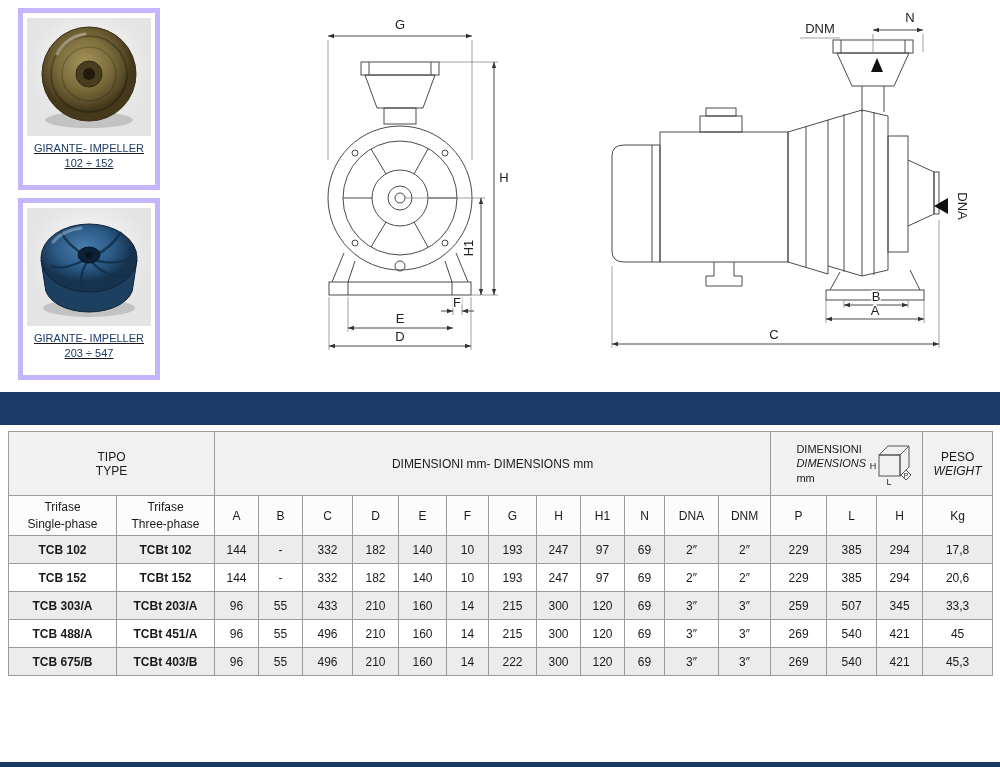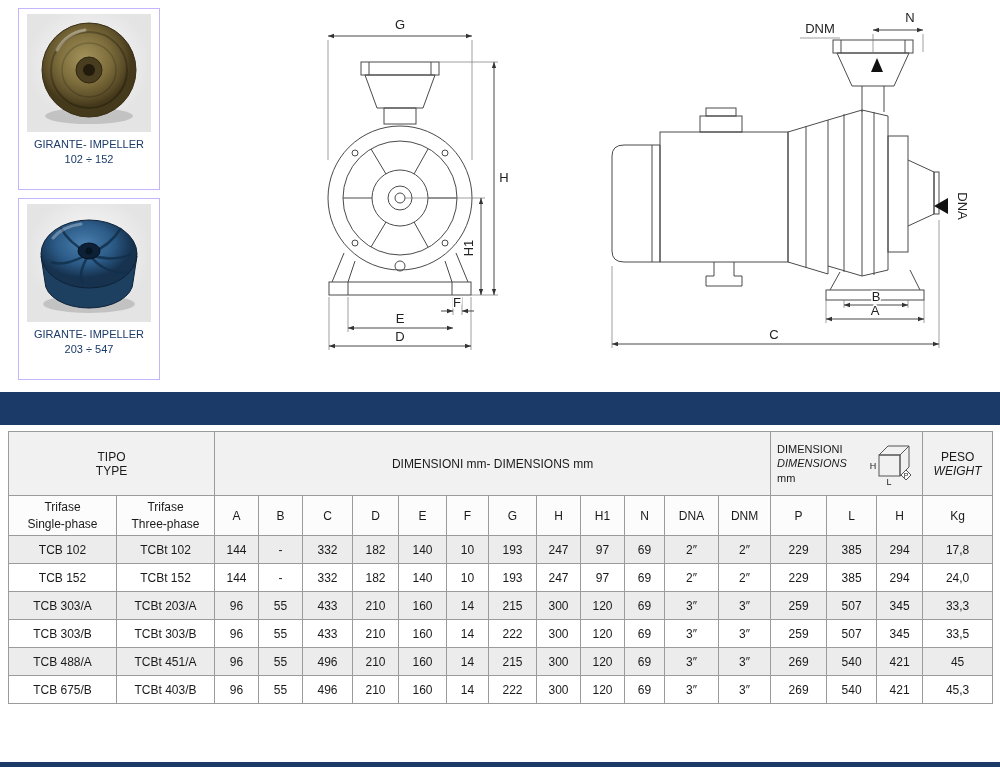--- a/index.html
+++ b/index.html
@@ -8,21 +8,21 @@
     background:#ffffff;
     font-family:"Liberation Sans", sans-serif;
     position:relative;
     overflow:hidden;
     color:#1a1a1a;
   }
 
   
   .impeller-box{
     position:absolute; left:18px; width:142px; height:182px;
-    border:1px solid #c4b5fd; background:#fff; text-align:center; padding-top:5px;
+    border:5px solid #c4b5fd; background:#fff; text-align:center; padding-top:5px;text-decoration:underline;
   }
   #impeller-box-1{ top:8px; }
   #impeller-box-2{ top:198px; }
   .impeller-caption{ font-size:11px; color:#1b3a67; line-height:1.4; margin-top:1px; }
 
   
   .drawing{ position:absolute; }
   #front-drawing{ left:295px; top:10px; }
   #side-drawing{ left:578px; top:8px; }
 
@@ -45,22 +45,22 @@
   .table-wrap{ position:absolute; left:8px; top:431px; width:984px; }
   table{ border-collapse:collapse; width:984px; table-layout:fixed; font-size:12px; }
   th,td{ border:1px solid #9b9b9b; text-align:center; vertical-align:middle; padding:1px 2px; }
   thead tr.hdr1 th{ background:#f1f1f1; font-weight:normal; height:64px; font-size:12px; }
   thead tr.hdr2 th{ background:#fcfcfc; font-weight:normal; height:40px; font-size:12px; }
   thead .small2{ font-size:11px; line-height:1.35; }
   thead .ital{ font-style:italic; }
   tbody tr{ height:28px; }
   tbody tr:nth-child(odd){ background:#ececec; }
   tbody tr:nth-child(even){ background:#ffffff; }
-  td.model{ font-weight:normal; }
-  .packcell{ display:flex; align-items:center; justify-content:space-between; padding:0 4px; }
+  td.model{ font-weight:bold; }
+  .packcell{ display:flex; align-items:center; justify-content:flex-end; padding:0 4px; }
   .packtext{ text-align:left; font-size:11px; line-height:1.3; }
   .cube-svg text{ font-family:"Liberation Sans", sans-serif; fill:#222; }
 </style>
 </head>
 <body>
 
 <div class="impeller-box" id="impeller-box-1">
   <svg width="124" height="118" viewBox="0 0 124 118">
     <defs>
       <radialGradient id="bzbg" cx="50%" cy="42%">
@@ -372,61 +372,41 @@
           <td>10</td>
           <td>193</td>
           <td>247</td>
           <td>97</td>
           <td>69</td>
           <td>2″</td>
           <td>2″</td>
           <td>229</td>
           <td>385</td>
           <td>294</td>
-          <td>24,0</td>
+          <td>20,6</td>
         </tr>
         <tr>
           <td class="model">TCB 303/A</td>
           <td class="model">TCBt 203/A</td>
           <td>96</td>
           <td>55</td>
           <td>433</td>
           <td>210</td>
           <td>160</td>
           <td>14</td>
           <td>215</td>
           <td>300</td>
           <td>120</td>
           <td>69</td>
           <td>3″</td>
           <td>3″</td>
           <td>259</td>
           <td>507</td>
           <td>345</td>
           <td>33,3</td>
-        </tr>
-        <tr>
-          <td class="model">TCB 303/B</td>
-          <td class="model">TCBt 303/B</td>
-          <td>96</td>
-          <td>55</td>
-          <td>433</td>
-          <td>210</td>
-          <td>160</td>
-          <td>14</td>
-          <td>222</td>
-          <td>300</td>
-          <td>120</td>
-          <td>69</td>
-          <td>3″</td>
-          <td>3″</td>
-          <td>259</td>
-          <td>507</td>
-          <td>345</td>
-          <td>33,5</td>
         </tr>
         <tr>
           <td class="model">TCB 488/A</td>
           <td class="model">TCBt 451/A</td>
           <td>96</td>
           <td>55</td>
           <td>496</td>
           <td>210</td>
           <td>160</td>
           <td>14</td>

